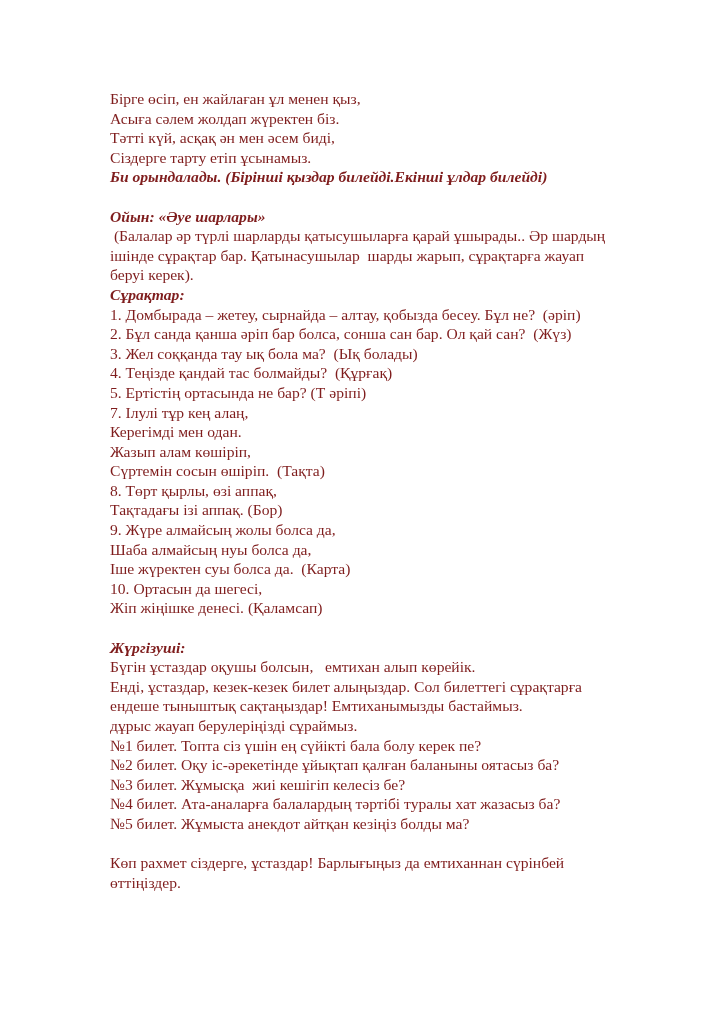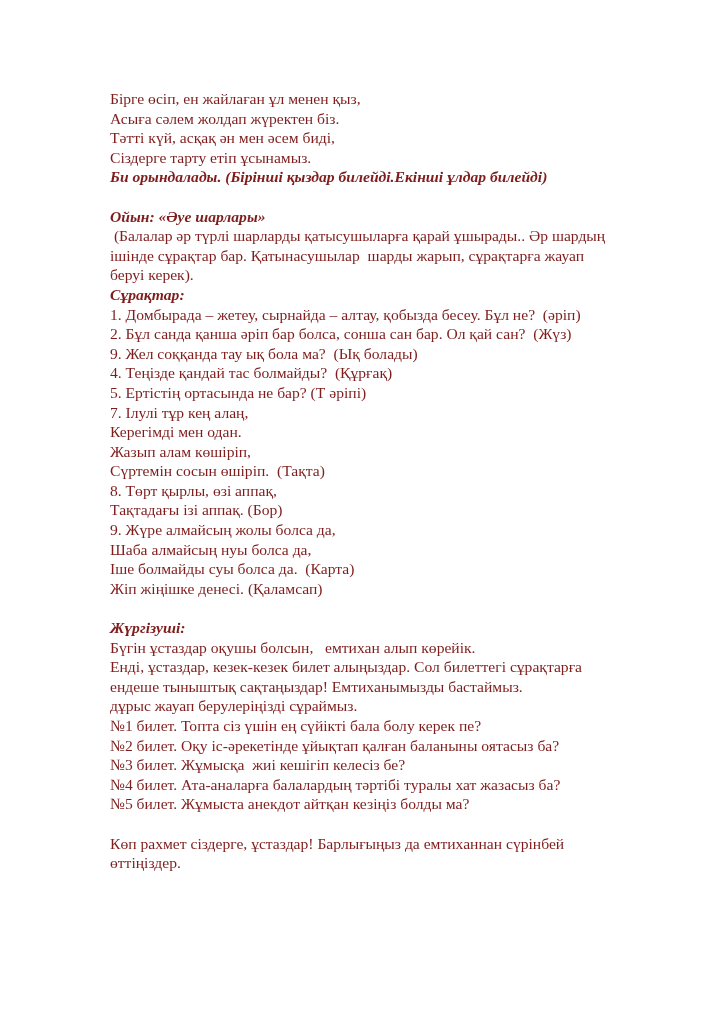--- a/index.html
+++ b/index.html
@@ -28,32 +28,33 @@
 
   <div>
     <div class="line bold">Ойын: «Әуе шарлары»</div>
     <div class="line"> (Балалар әр түрлі шарларды қатысушыларға қарай ұшырады.. Әр шардың</div>
     <div class="line">ішінде сұрақтар бар. Қатынасушылар  шарды жарып, сұрақтарға жауап</div>
     <div class="line">беруі керек).</div>
     <div class="line bold">Сұрақтар:</div>
     <div>
       <div class="line">1. Домбырада – жетеу, сырнайда – алтау, қобызда бесеу. Бұл не?  (әріп)</div>
       <div class="line">2. Бұл санда қанша әріп бар болса, сонша сан бар. Ол қай сан?  (Жүз)</div>
-      <div class="line">9. Жел соққанда тау ық бола ма?  (Ық болады)</div>
+      <div class="line">3. Жел соққанда тау ық бола ма?  (Ық болады)</div>
       <div class="line">4. Теңізде қандай тас болмайды?  (Құрғақ)</div>
       <div class="line">5. Ертістің ортасында не бар? (Т әріпі)</div>
       <div class="line">7. Ілулі тұр кең алаң,</div>
       <div class="line">Керегімді мен одан.</div>
       <div class="line">Жазып алам көшіріп,</div>
       <div class="line">Сүртемін сосын өшіріп.  (Тақта)</div>
       <div class="line">8. Төрт қырлы, өзі аппақ,</div>
       <div class="line">Тақтадағы ізі аппақ. (Бор)</div>
       <div class="line">9. Жүре алмайсың жолы болса да,</div>
       <div class="line">Шаба алмайсың нуы болса да,</div>
-      <div class="line">Іше болмайды суы болса да.  (Карта)</div>
+      <div class="line">Іше жүректен суы болса да.  (Карта)</div>
+      <div class="line">10. Ортасын да шегесі,</div>
       <div class="line">Жіп жіңішке денесі. (Қаламсап)</div>
     </div>
   </div>
   <div class="blank"></div>
 
   <div>
     <div class="line bold">Жүргізуші:</div>
     <div class="line">Бүгін ұстаздар оқушы болсын,   емтихан алып көрейік.</div>
     <div class="line">Енді, ұстаздар, кезек-кезек билет алыңыздар. Сол билеттегі сұрақтарға</div>
     <div class="line">ендеше тыныштық сақтаңыздар! Емтиханымызды бастаймыз.</div>

